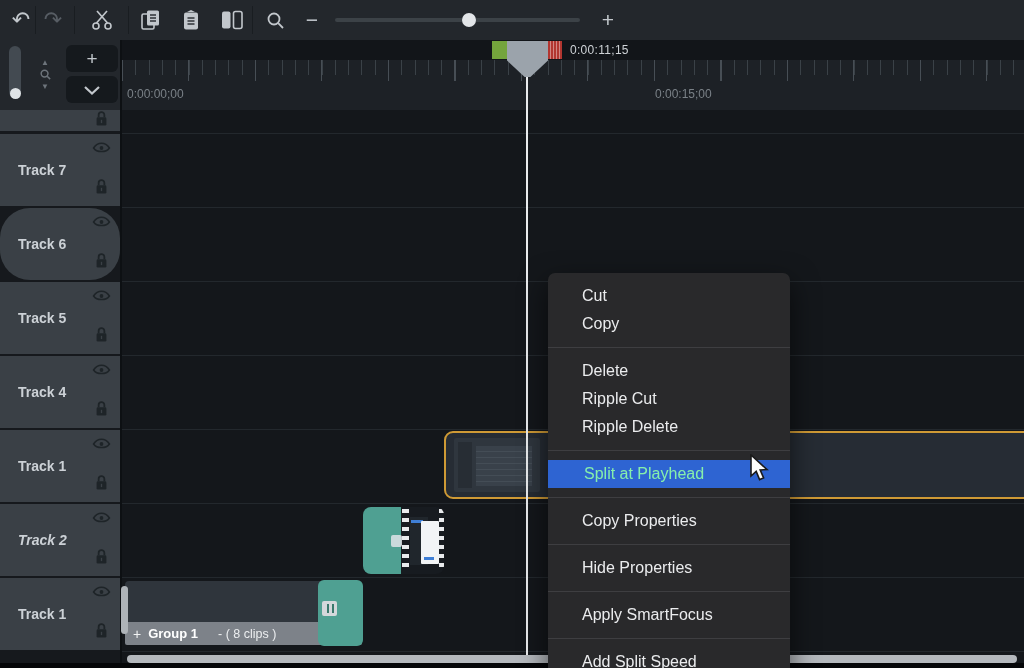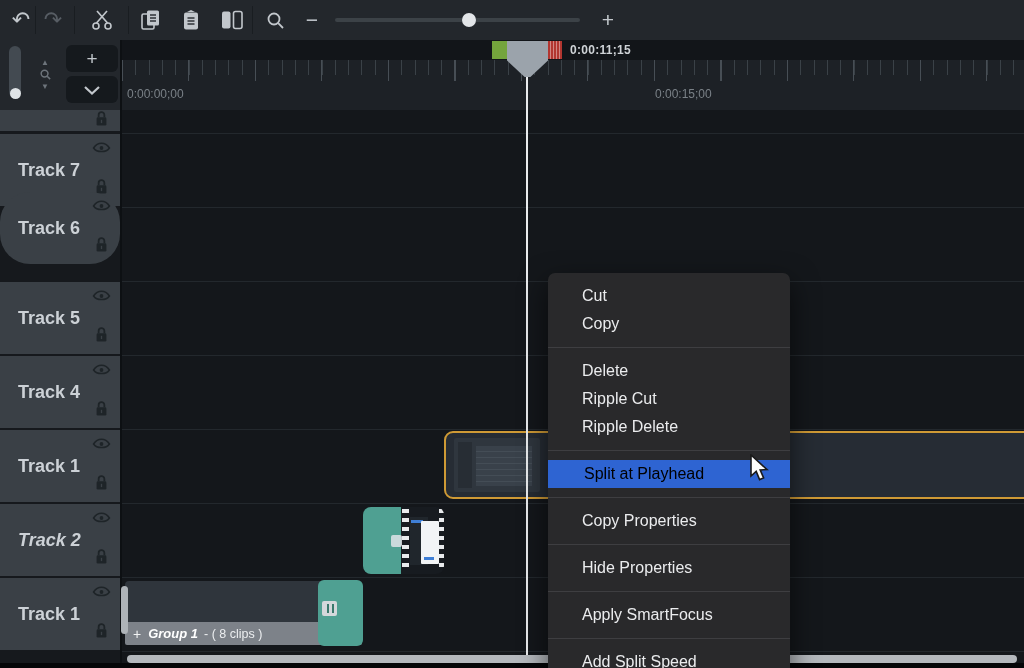--- a/index.html
+++ b/index.html
@@ -22,39 +22,39 @@
   .vtrack-slider { position:absolute; left:9px; top:6px; width:12px; height:52px; border-radius:6px; background:#434a51; }
   .vtrack-thumb { position:absolute; left:10px; top:48px; width:11px; height:11px; border-radius:50%; background:#dfe3e6; }
   .zoomfit { position:absolute; left:34px; top:4px; width:22px; height:60px; display:flex; flex-direction:column;
     align-items:center; justify-content:center; color:#6d747b; font-size:8px; gap:1px; }
   .sq-btn { position:absolute; left:66px; width:52px; height:27px; border-radius:6px; background:#15191d;
     display:flex; align-items:center; justify-content:center; color:#c2c7cc; }
   .v-divider { position:absolute; left:120px; top:40px; width:2px; height:623px; background:#0d1013; z-index:7; }
 
   
   .marker-strip { position:absolute; left:120px; top:40px; width:904px; height:20px; background:#121519; }
-  .playhead-time { position:absolute; left:570px; top:43px; color:#cfd3d7; font-size:12px; font-weight:700; letter-spacing:.3px; }
+  .playhead-time { position:absolute; left:570px; top:43px; color:#cfd3d7; font-size:12px; font-weight:400; letter-spacing:.3px; }
   .ruler { position:absolute; left:120px; top:60px; width:1008px; height:50px; background:#1d2126; }
   .ticks-minor { position:absolute; left:2px; top:0; width:902px; height:15px;
     background:repeating-linear-gradient(to right, #3a4147 0 1px, transparent 1px 13.3px); }
   .ticks-major { position:absolute; left:2px; top:0; width:902px; height:21px;
     background:repeating-linear-gradient(to right, #474e55 0 1px, transparent 1px 66.5px); }
   .ruler-label { position:absolute; top:27px; color:#7a8187; font-size:12px; }
 
   
   .lanes { position:absolute; left:122px; top:110px; width:902px; height:545px; background:#14171b;
     background-image:linear-gradient(to bottom, #23282d 0, #23282d 1px, transparent 1px);
     background-size:100% 74px; background-position:0 23px; }
 
   
   .headers { position:absolute; left:0; top:108px; width:120px; height:557px; background:#16191d; }
   .track-header { position:absolute; left:0; width:120px; height:72px; background:#3a4046; }
   .track-header.partial { height:23px; }
   .track-name { position:absolute; left:18px; top:50%; transform:translateY(-50%);
-    color:#ccd1d6; font-size:18px; font-weight:bold; }
+    color:#ccd1d6; font-size:14px; font-weight:bold; }
   .eye-ic { position:absolute; right:9px; top:6px; }
   .lock-ic { position:absolute; right:11px; top:44px; }
   .track-header.partial .lock-ic { top:2px; }
 
   
   .ph-line { position:absolute; left:526px; top:59px; width:2px; height:596px; background:#e9ebed; z-index:15; }
   .ph-head { position:absolute; left:507px; top:41px; width:41px; height:36px; background:#9ba3ab; z-index:16;
     clip-path:polygon(0 0, 100% 0, 100% 54%, 57% 100%, 43% 100%, 0 54%); }
   .ph-green { position:absolute; left:492px; top:41px; width:15px; height:18px; background:#74a43c; z-index:16; }
   .ph-red { position:absolute; left:548px; top:41px; width:14px; height:18px; background:#b23630; z-index:16;
@@ -77,40 +77,40 @@
   .clip2-panel { position:absolute; left:47px; top:10px; width:18px; height:48px; background:#20262c; }
   .clip2-bluebar { position:absolute; left:48px; top:13px; width:12px; height:3px; background:#3f7fd6; }
   .clip2-page { position:absolute; left:58px; top:14px; width:18px; height:43px; background:#f2f4f6; border-radius:1px; }
   .clip2-page::after { content:""; position:absolute; left:3px; bottom:4px; width:10px; height:3px; background:#3f7fd6; }
 
   .group-clip { position:absolute; left:125px; top:581px; width:237px; height:64px; z-index:10; }
   .group-body { position:absolute; left:0; top:0; width:237px; height:41px; background:#2f353c; border-radius:4px 4px 0 0; }
   .group-bar { position:absolute; left:0; top:41px; width:237px; height:23px; background:#7d8289; border-radius:0 0 2px 2px;
     display:flex; align-items:center; color:#fff; font-size:13px; }
   .group-bar .gplus { margin:0 7px 0 8px; font-size:14px; color:#f2f3f4; }
-  .group-bar .gname { font-weight:bold; margin-right:6px;font-style:italic; }
+  .group-bar .gname { font-weight:bold; margin-right:20px; }
   .group-bar .gcount { color:#eceef0; font-size:12.5px; }
   .clip1-teal { position:absolute; left:318px; top:580px; width:45px; height:66px; background:#4fa092;
     border-radius:6px; z-index:11; }
   .clip1-grip { position:absolute; left:4px; top:21px; width:15px; height:15px; background:#d4d8db; border-radius:2px;
     background-image:repeating-linear-gradient(to right, transparent 0 3px, #39796c 3px 5px);
     background-size:11px 9px; background-position:2px 3px; background-repeat:no-repeat; }
 
   
   .hscroll { position:absolute; left:127px; top:655px; width:890px; height:8px; border-radius:4px; background:#b4b8bd; z-index:35; }
   .vscroll { position:absolute; left:121px; top:586px; width:7px; height:48px; border-radius:3.5px; background:#aeb3b8; z-index:25; }
   .bottom-strip { position:absolute; left:0; top:663px; width:1024px; height:5px; background:#050608; z-index:36; }
 
   
   .ctx-menu { position:absolute; left:548px; top:250px; width:242px; background:#29292b; border-radius:7px;
     box-shadow:0 10px 28px rgba(0,0,0,.6); z-index:40; overflow:hidden;margin-top:23px; }
   .menu-group { padding:9px 0; border-top:1px solid #3e3e41; }
   .menu-group:first-child { border-top:none; }
   .menu-item { height:28px; line-height:28px; padding-left:34px; color:#ebecee; font-size:16px; white-space:nowrap; }
-  .menu-item.highlighted { background:#2e64d2; color:#000000;padding-left:36px; }
+  .menu-item.highlighted { background:#2e64d2; color:#86efac;padding-left:36px; }
 
   .cursor { position:absolute; left:749px; top:454px; z-index:60; }
 </style>
 </head>
 <body>
 
 <div id="stage">
 
   <div class="toolbar">
     <div class="tb-btn" style="left:6px;width:30px;font-size:22px">↶</div>
@@ -207,21 +207,21 @@
         <span class="eye-ic"><svg width="19" height="12" viewBox="0 0 24 14">
             <path d="M12 1 C6 1 2 7 2 7 C6 13 18 13 22 7 C18 1 12 1 12 1 Z" fill="none" stroke="#1e2428" stroke-width="2"></path>
             <circle cx="12" cy="7" r="2.4" fill="#1e2428"></circle>
           </svg></span>
         <span class="lock-ic"><svg width="15" height="18" viewBox="0 0 18 22">
             <path d="M5.5 9 V6 a3.5 3.5 0 0 1 7 0 V9" fill="none" stroke="#1e2428" stroke-width="2.2"></path>
             <rect x="3" y="9" width="12" height="10" rx="1.6" fill="#1e2428"></rect>
             <rect x="8.2" y="12" width="1.6" height="4" fill="#3a4046"></rect>
           </svg></span>
       </div>
-      <div class="track-header" style="top: 84px; border-radius: 30px;">
+      <div class="track-header" style="top: 100px; border-radius: 30px;">
         <span class="track-name">Track 6</span>
         <span class="eye-ic"><svg width="19" height="12" viewBox="0 0 24 14">
             <path d="M12 1 C6 1 2 7 2 7 C6 13 18 13 22 7 C18 1 12 1 12 1 Z" fill="none" stroke="#1e2428" stroke-width="2"></path>
             <circle cx="12" cy="7" r="2.4" fill="#1e2428"></circle>
           </svg></span>
         <span class="lock-ic"><svg width="15" height="18" viewBox="0 0 18 22">
             <path d="M5.5 9 V6 a3.5 3.5 0 0 1 7 0 V9" fill="none" stroke="#1e2428" stroke-width="2.2"></path>
             <rect x="3" y="9" width="12" height="10" rx="1.6" fill="#1e2428"></rect>
             <rect x="8.2" y="12" width="1.6" height="4" fill="#3a4046"></rect>
           </svg></span>

